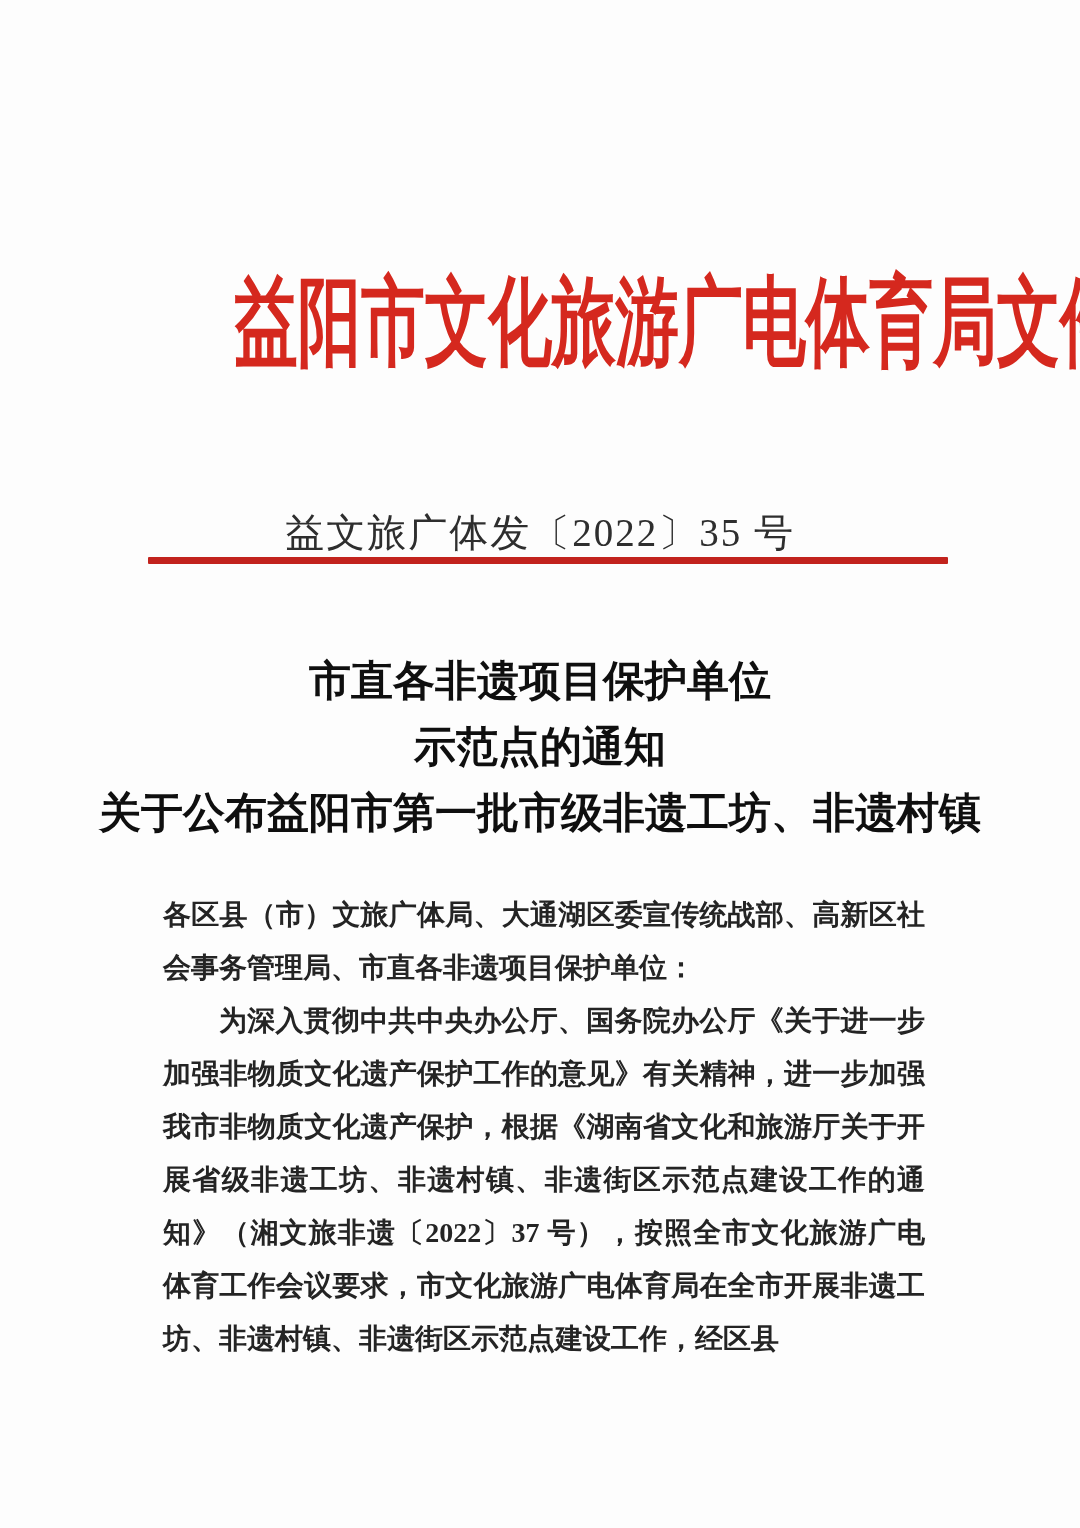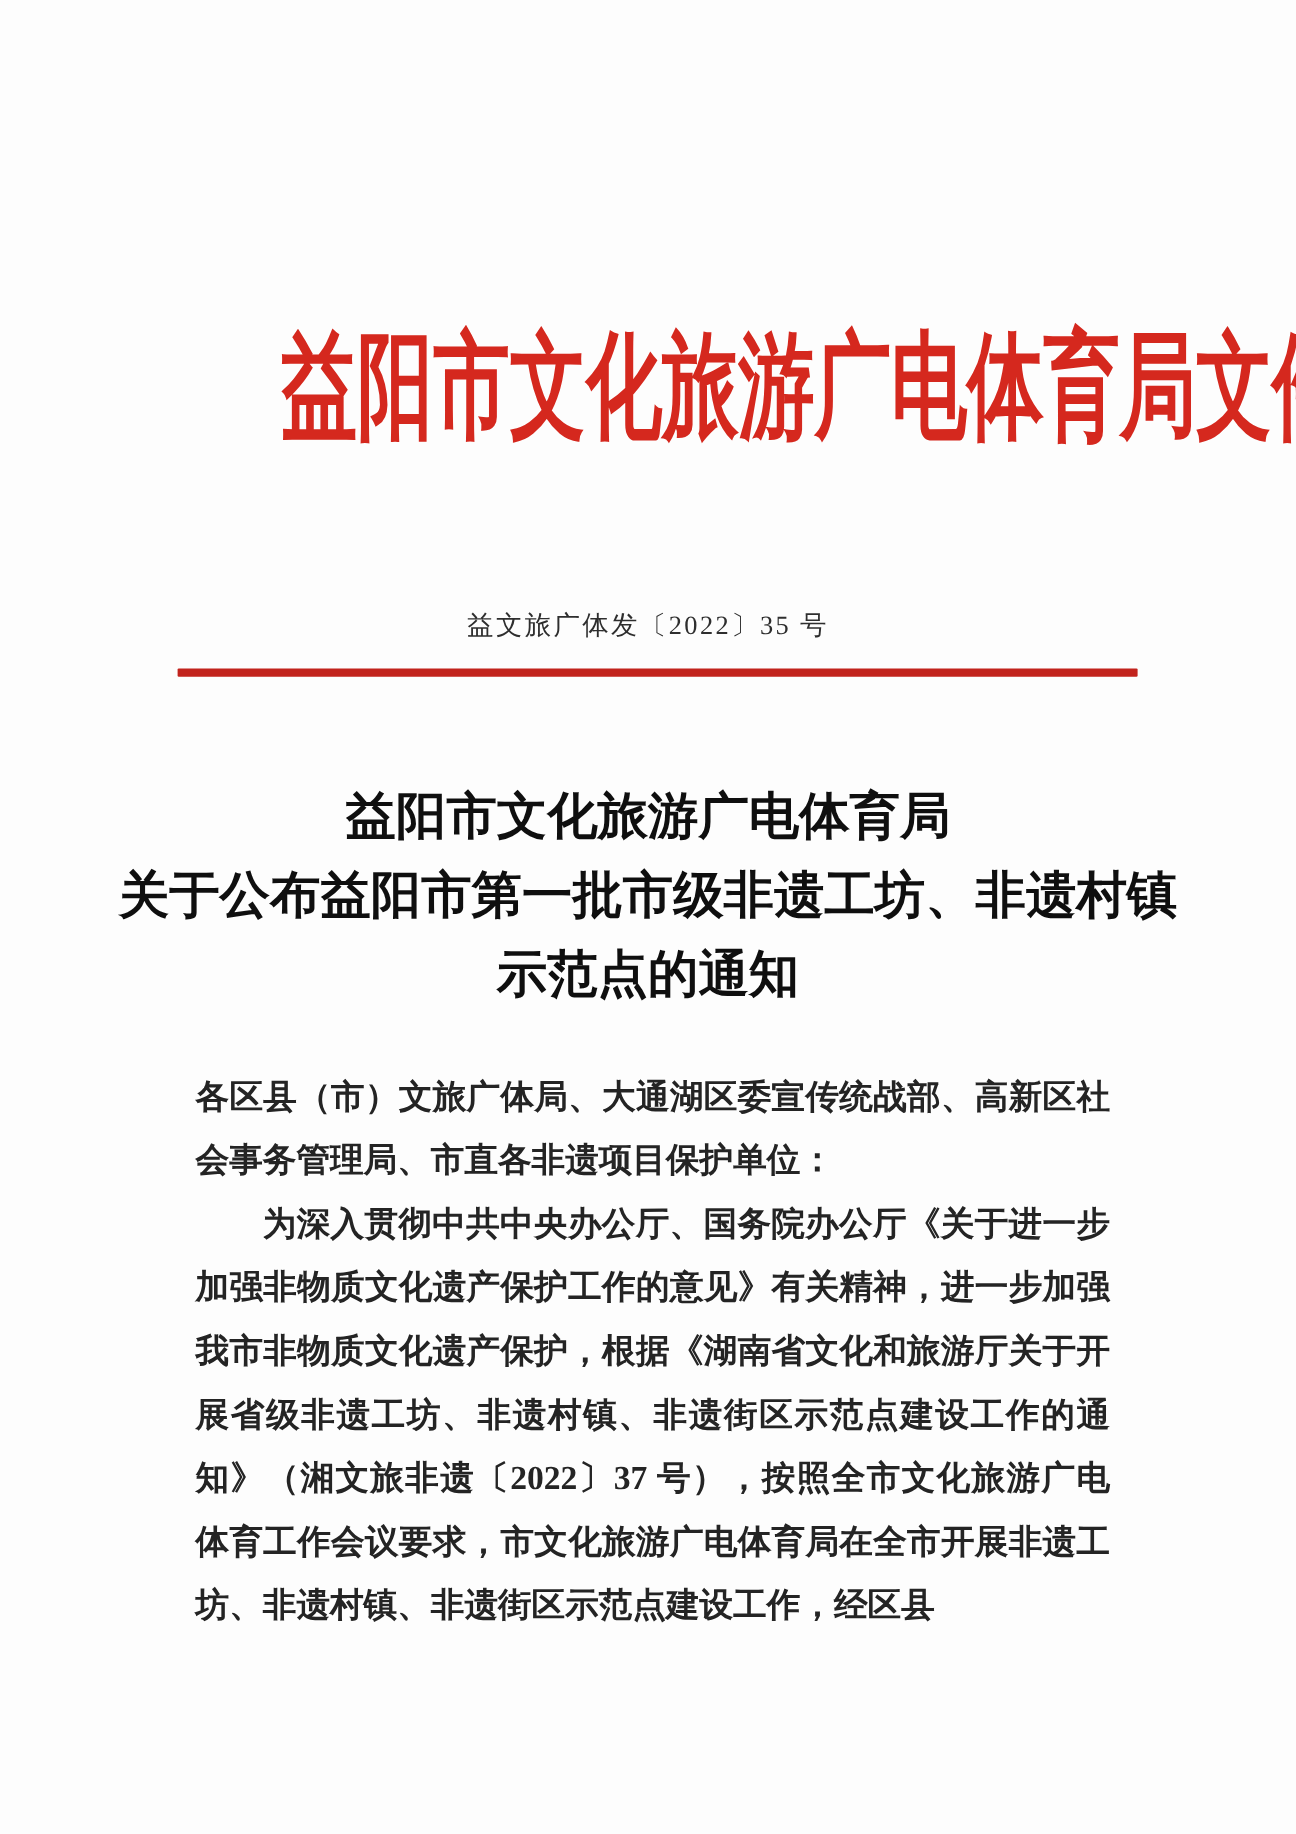--- a/index.html
+++ b/index.html
@@ -35,21 +35,21 @@
     letter-spacing: 0px;
   }
 
   
   .doc-number {
     position: absolute;
     top: 506px;
     left: 0;
     width: 100%;
     text-align: center;
-    font-size: 22px;
+    font-size: 39px;
     letter-spacing: 2px;
     color: #2e2e2e;
   }
 
   
   .red-line {
     position: absolute;
     top: 557px;
     left: 148px;
     width: 800px;
@@ -93,23 +93,23 @@
 
   <div class="red-header">
     <span class="red-header-text" style="color: rgb(213, 40, 30);">益阳市文化旅游广电体育局文件</span>
   </div>
 
   <div class="doc-number">益文旅广体发〔2022〕35 号</div>
 
   <div class="red-line" style="background: rgb(194, 35, 29);"></div>
 
   <div class="doc-title">
-    <div>益阳市文化旅游广电体育局</div>
+    <div>市直各非遗项目保护单位</div>
+    <div>示范点的通知</div>
     <div>关于公布益阳市第一批市级非遗工坊、非遗村镇</div>
-    <div>示范点的通知</div>
   </div>
 
   <div class="doc-body" style="color: rgb(36, 36, 36);">
     <p>各区县（市）文旅广体局、大通湖区委宣传统战部、高新区社会事务管理局、市直各非遗项目保护单位：</p>
     <p class="para-indent">为深入贯彻中共中央办公厅、国务院办公厅《关于进一步加强非物质文化遗产保护工作的意见》有关精神，进一步加强我市非物质文化遗产保护，根据《湖南省文化和旅游厅关于开展省级非遗工坊、非遗村镇、非遗街区示范点建设工作的通知》（湘文旅非遗〔2022〕37 号），按照全市文化旅游广电体育工作会议要求，市文化旅游广电体育局在全市开展非遗工坊、非遗村镇、非遗街区示范点建设工作，经区县</p>
   </div>
 
 </div>
 
 </body></html>

